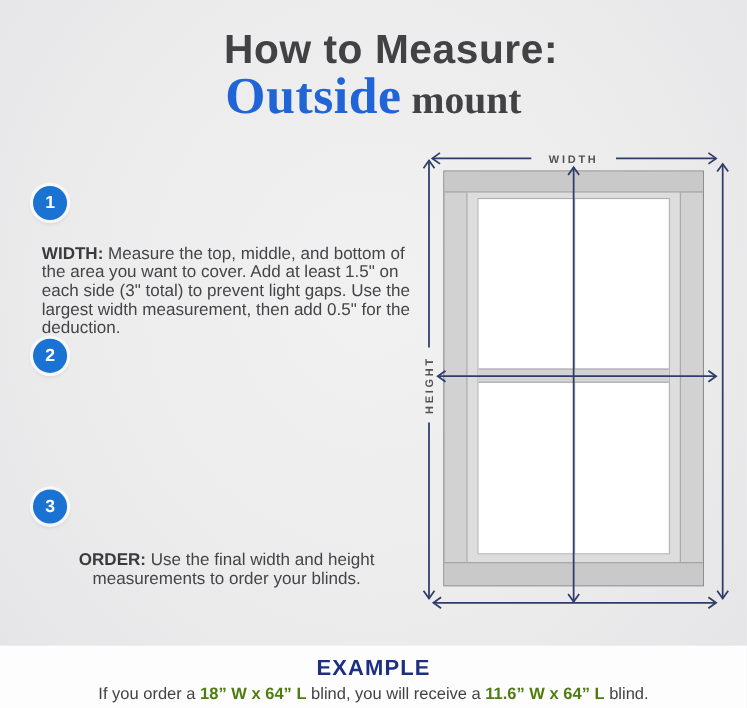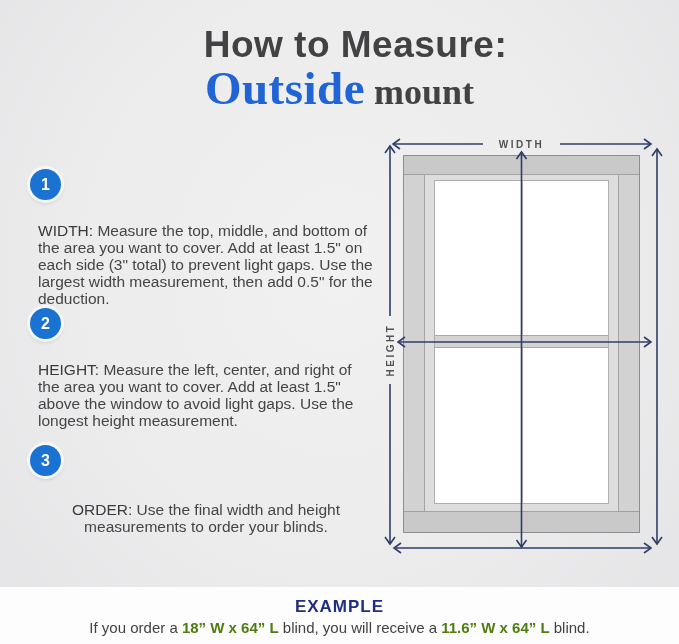--- a/index.html
+++ b/index.html
@@ -32,21 +32,21 @@
     display: flex; align-items: center; justify-content: center;
     box-shadow: 0 0 0 3px rgba(250,250,251,0.9), 0 2px 5px rgba(0,0,0,0.25);
   }
   .badge-1 { top: 169px; }
   .badge-2 { top: 308px; }
   .badge-3 { top: 445px; }
   .step-text {
     position: absolute; left: 38px; width: 336px;
     font-size: 15.5px; line-height: 17px; color: #454548;
   }
-  .step-text b { color: #3a3a3d; font-weight: 400; }
+  .step-text b { color: #3a3a3d; font-weight: 700; }
   .text-1 { top: 206px; }
   .text-2 { top: 345px; }
   .text-3 { top: 485px; text-align: center; }
 
   
   .diagram { position: absolute; left: 380px; top: 130px; width: 290px; height: 430px; }
   .win-frame {
     position: absolute; left: 23px; top: 25px; width: 237px; height: 378px;
     background: #d2d2d3; border: 1px solid #8e8e90; box-sizing: border-box;
   }
@@ -65,40 +65,39 @@
     background: #c9c9cb; }
   .arrows { position: absolute; left: 0; top: 0; }
   .dim-label { font-size: 10px; font-weight: 700; letter-spacing: 2.5px; fill: #525256; }
 
   
   .footer {
     position: absolute; left: 0; top: 587px; width: 679px; height: 57px;
     background: #fdfdfd; text-align: center;
   }
   .example-heading {
-    margin: 10px 0 2px 0; font-size: 17px; font-weight: 700;
+    margin: 10px 0 2px 0; font-size: 20px; font-weight: 700;
     color: #1d2f80; letter-spacing: 1px;
   }
   .example-sentence { margin: 0; font-size: 15px; color: #424245; }
   .example-sentence b { color: #4d7c0f; }
 </style>
 </head>
 <body>
 
 <div class="page">
 
   <div class="title-line1">How to Measure:</div>
   <div class="title-line2"><span class="title-highlight">Outside</span><span class="title-rest"> mount</span></div>
 
   <div class="step-badge badge-1">1</div>
   <div class="step-badge badge-2">2</div>
   <div class="step-badge badge-3">3</div>
 
   <p class="step-text text-1"><b>WIDTH:</b><span> Measure the top, middle, and bottom of the area you want to cover. Add at least 1.5" on each side (3" total) to prevent light gaps. Use the largest width measurement, then add 0.5" for the deduction.</span></p>
-  <p class="step-text text-2"><b>HEIGHT:</b><span> Measure the left, center, and right of the area you want to cover. Add at least 1.5" above the window to avoid light gaps. Use the longest height measurement.</span></p>
   <p class="step-text text-3"><b>ORDER:</b><span> Use the final width and height measurements to order your blinds.</span></p>
 
   <div class="diagram">
     <div class="win-frame">
       <div class="win-head"></div>
       <div class="win-sill"></div>
       <div class="win-sash">
         <div class="win-glass">
           <div class="win-muntin"></div>
           <div class="win-rail"></div>

